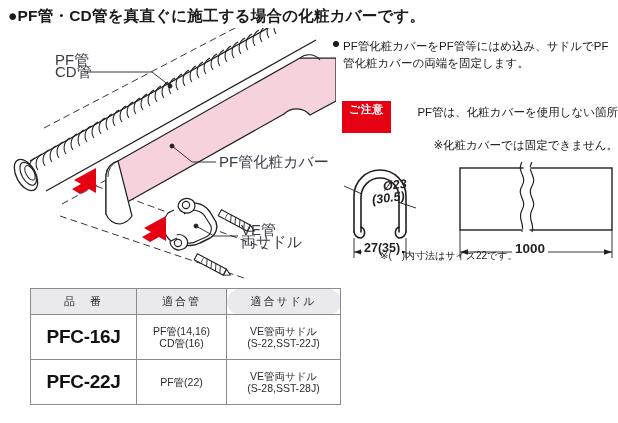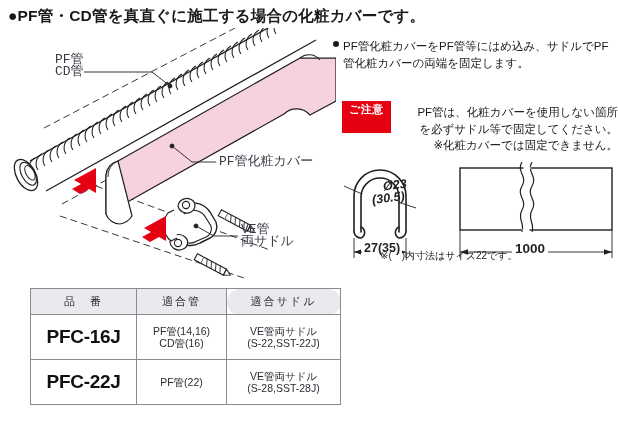--- a/index.html
+++ b/index.html
@@ -19,21 +19,21 @@
     left:8px;top:6px;width:600px;
     font-size:15.5px;font-weight:700;letter-spacing:0.2px;
     color:#1a1a1a;white-space:nowrap;
   }
 
   
   #illus{left:0;top:28px;width:336px;height:252px;}
   #illus svg{display:block;}
 
   .callout{
-    font-size:13px;line-height:11.5px;color:#3a3a46;white-space:nowrap;font-family:Liberation Mono, monospace;
+    font-size:15px;line-height:11.5px;color:#3a3a46;white-space:nowrap;
   }
 
   
   #bullet{
     left:333px;top:38px;width:282px;
     font-size:11.5px;line-height:16.5px;color:#1a1a1a;
   }
   #bullet .dot{
     position:absolute;left:0;top:3px;width:6px;height:6px;border-radius:50%;
     background:#1a1a1a;
@@ -264,21 +264,21 @@
 
 <div class="abs" id="bullet">
   <span class="dot"></span>
   <span class="btxt">PF管化粧カバーをPF管等にはめ込み、サドルでPF管化粧カバーの両端を固定します。</span>
 </div>
 
 <div class="abs" id="caution" style="height:56px;">
   <span id="caution-badge">ご注意</span>
   <div id="caution-text">
     <span>PF管は、化粧カバーを使用しない箇所</span><br>
-    <span>を必ずサドル等で固定してください。</span><br>
+    <br>
     <span>※化粧カバーでは固定できません。</span>
   </div>
 </div>
 
 <div class="abs" id="dims">
   <svg width="282" height="120" viewBox="0 0 282 120" xmlns="http://www.w3.org/2000/svg">
 
     <g fill="none" stroke="#231f20" stroke-width="1.6" stroke-linecap="round">
 
       <path d="M18,70 L18,34 a26,26 0 0 1 52,0 L70,70"></path>

